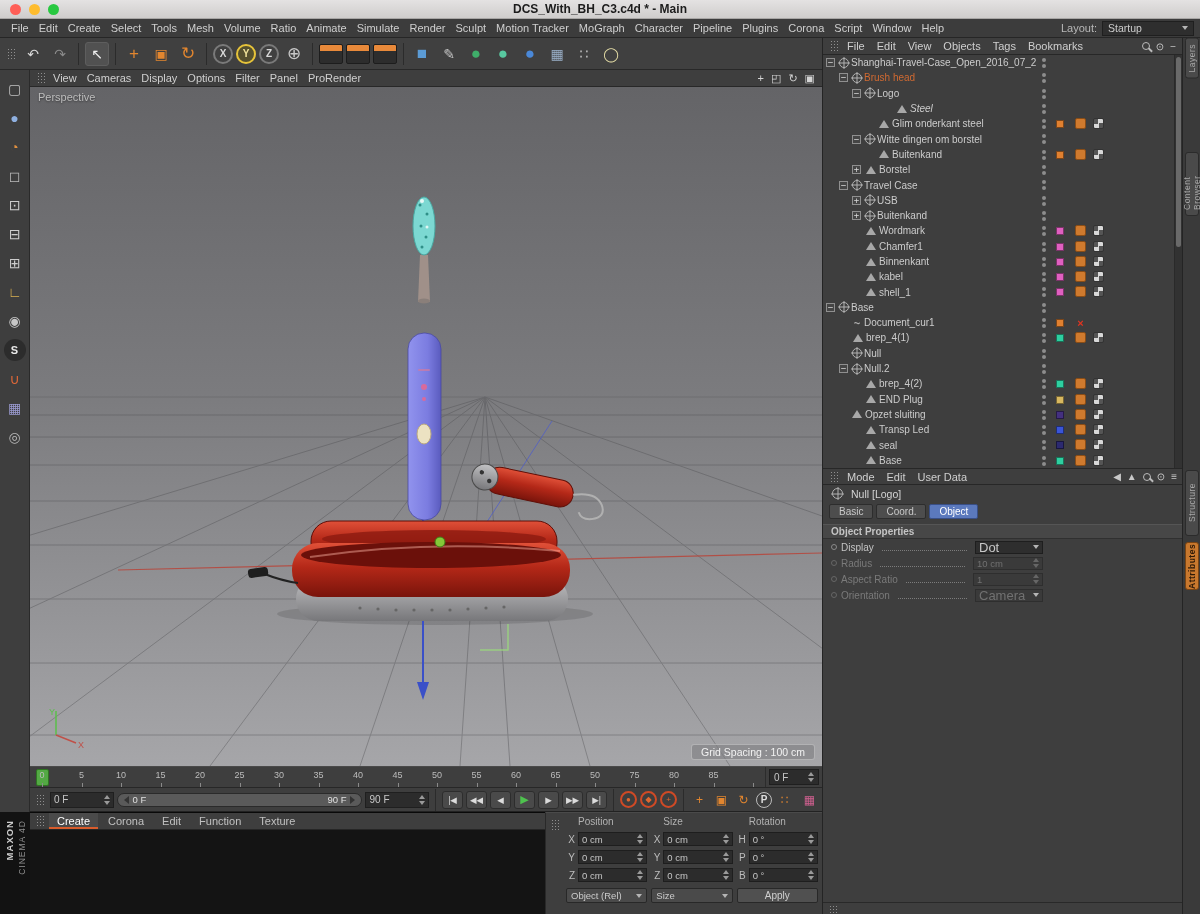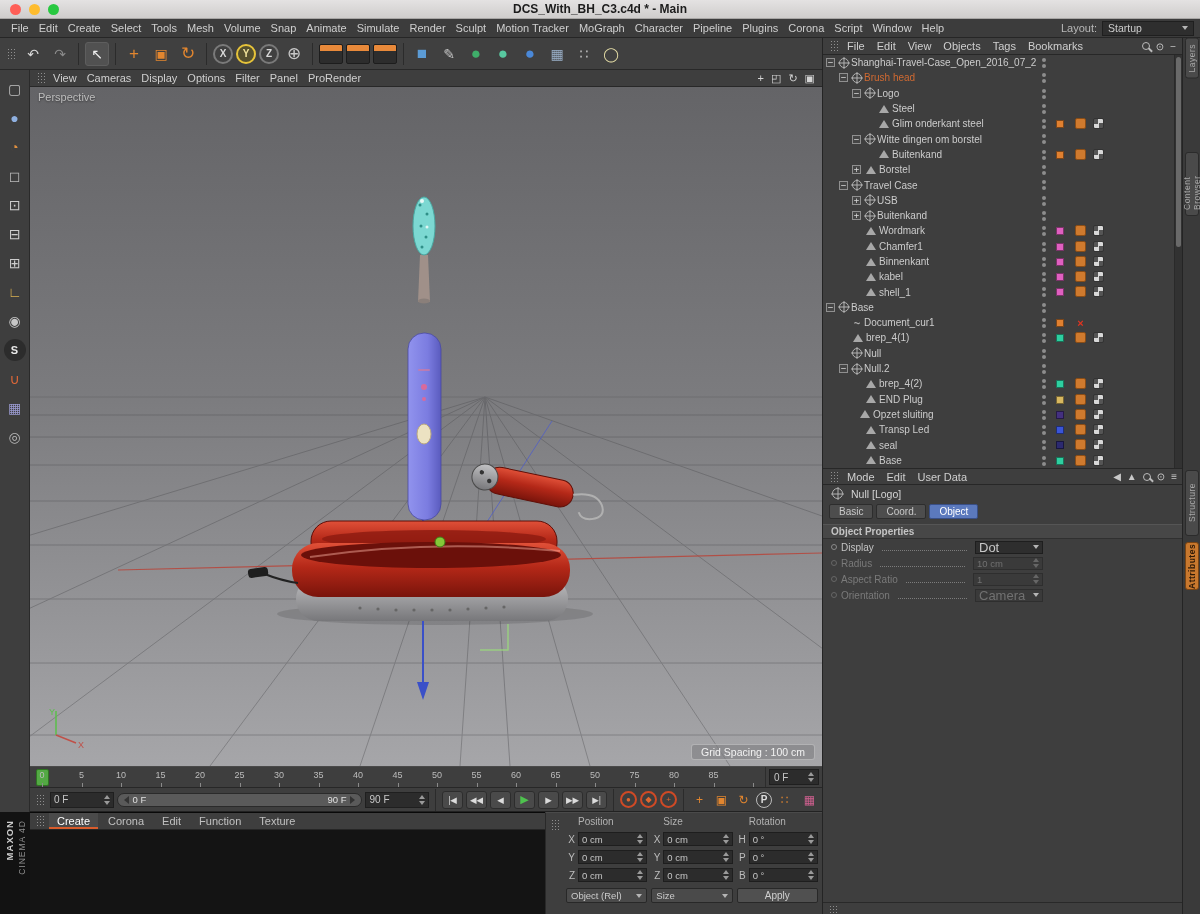--- a/index.html
+++ b/index.html
@@ -184,21 +184,21 @@
 
   <div class="menubar">
     <div class="menu-items" id="menuItems">
         <span class="mi">File</span>
         <span class="mi">Edit</span>
         <span class="mi">Create</span>
         <span class="mi">Select</span>
         <span class="mi">Tools</span>
         <span class="mi">Mesh</span>
         <span class="mi">Volume</span>
-        <span class="mi">Snap</span>
+        <span class="mi">Ratio</span>
         <span class="mi">Animate</span>
         <span class="mi">Simulate</span>
         <span class="mi">Render</span>
         <span class="mi">Sculpt</span>
         <span class="mi">Motion Tracker</span>
         <span class="mi">MoGraph</span>
         <span class="mi">Character</span>
         <span class="mi">Pipeline</span>
         <span class="mi">Plugins</span>
         <span class="mi">Corona</span>
@@ -664,21 +664,21 @@
         </div>
         <div class="tree-row" style="padding-left: 29px;">
           <span class="exp">−</span>
           <span class="ti ti-null"></span>
           <span class="tree-label">Logo</span>
           <span class="vis">
             <i></i>
             <i></i>
           </span>
         </div>
-        <div class="tree-row" style="padding-left: 42px;">
+        <div class="tree-row" style="padding-left: 60px; font-style: italic;">
           <span class="exp-sp"></span>
           <span class="ti ti-mesh"></span>
           <span class="tree-label">Steel</span>
           <span class="vis">
             <i></i>
             <i></i>
           </span>
         </div>
         <div class="tree-row" style="padding-left: 42px;">
           <span class="exp-sp"></span>
@@ -898,21 +898,21 @@
           <span class="vis">
             <i></i>
             <i></i>
           </span>
           <span class="swatch" style="background: rgb(216, 184, 96);"></span>
           <span class="tags">
             <span class="tag texture"></span>
             <span class="tag phong"></span>
           </span>
         </div>
-        <div class="tree-row" style="padding-left: 23px;">
+        <div class="tree-row" style="padding-left: 15px;">
           <span class="exp-sp"></span>
           <span class="ti ti-mesh"></span>
           <span class="tree-label">Opzet sluiting</span>
           <span class="vis">
             <i></i>
             <i></i>
           </span>
           <span class="swatch" style="background: rgb(68, 48, 128);"></span>
           <span class="tags">
             <span class="tag texture"></span>

